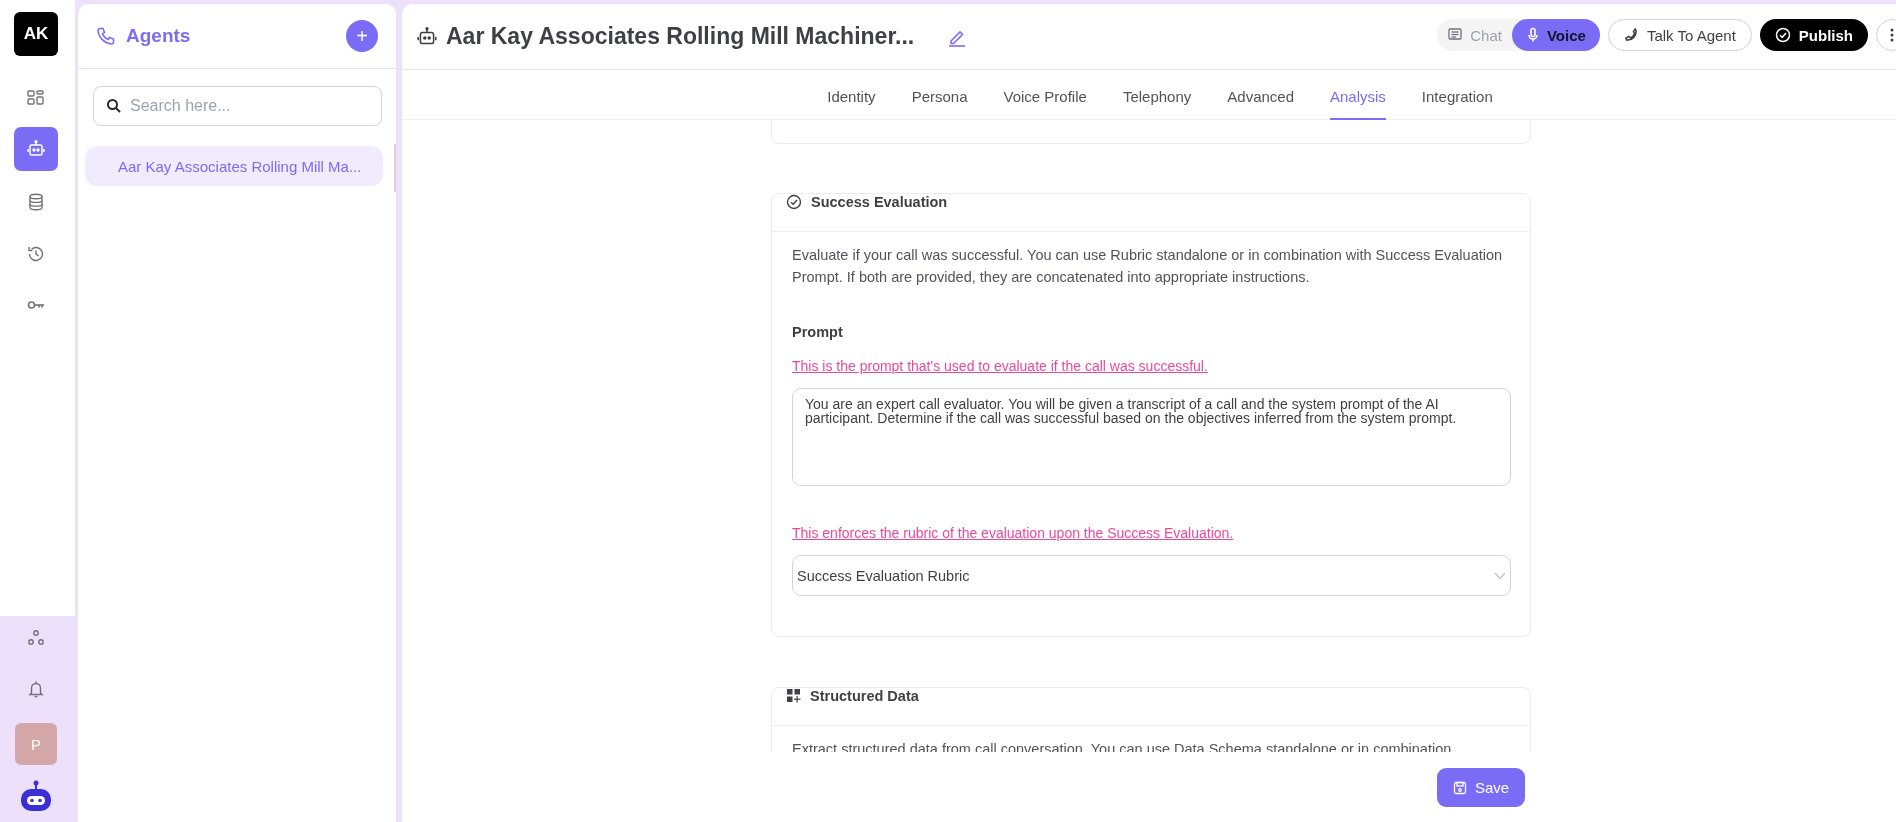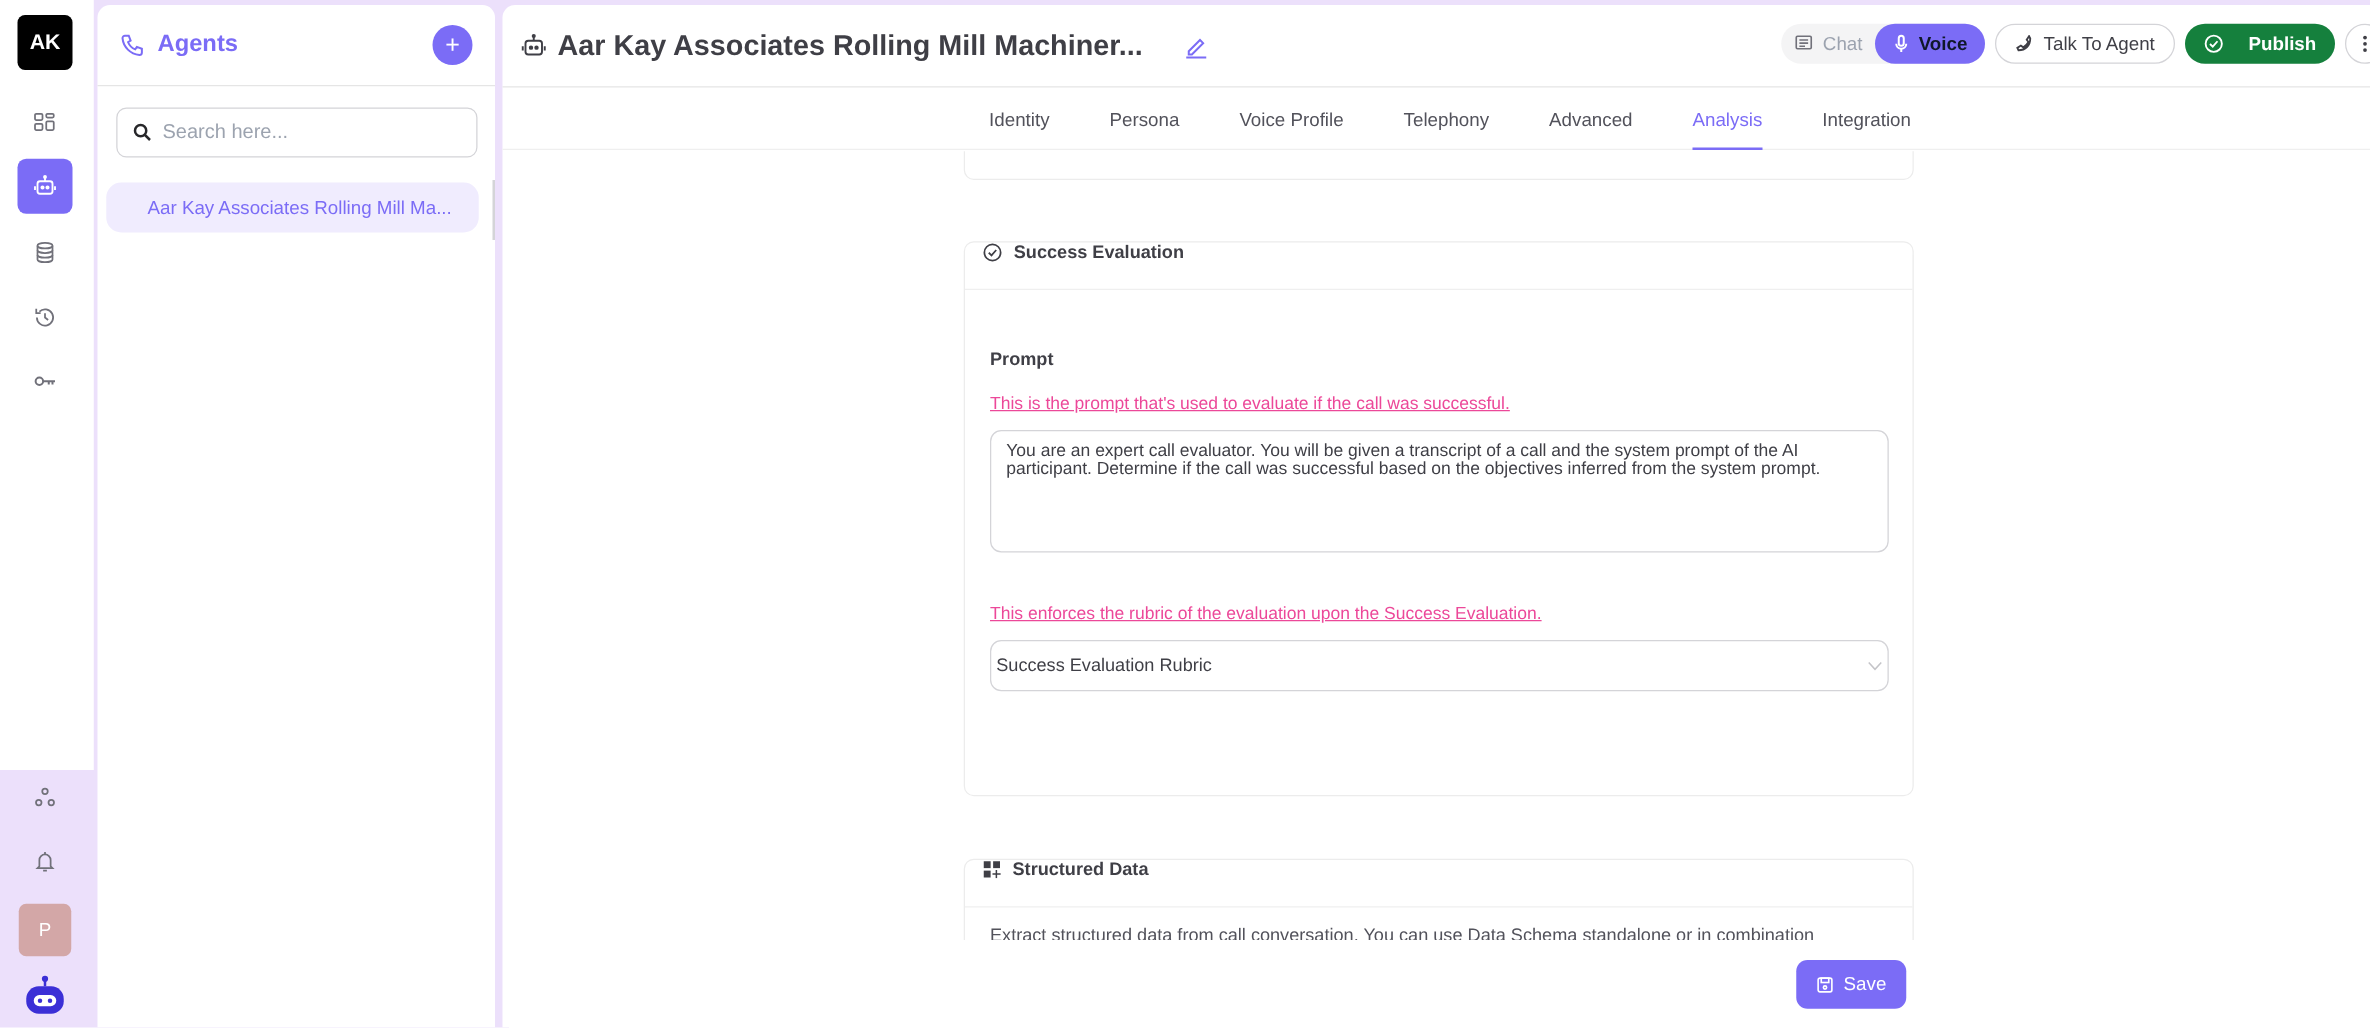--- a/index.html
+++ b/index.html
@@ -30,24 +30,24 @@
   
   .main { position: absolute; left: 402px; top: 4px; width: 1494px; height: 818px; background: #fff; border-radius: 10px 0 0 0; }
   .main .hdr { height: 66px; border-bottom: 1px solid #e5e5e5; display: flex; align-items: center; padding: 0 14px; position: relative; }
   .main .hdr .ttl { font-size: 23px; font-weight: 700; color: #3f3f46; margin-left: 8px; }
   .main .hdr .edit { margin-left: 32px; cursor: pointer; }
   .actions { position: absolute; right: 0; top: 15px; display: flex; align-items: center; gap: 8px; }
   .toggle { display: flex; align-items: center; background: #f4f4f5; border-radius: 16px; height: 32px; }
   .toggle .opt { height: 32px; padding: 0 10px; display: flex; align-items: center; gap: 7px; font-size: 15px; color: #9ca3af; border-radius: 16px; cursor: pointer; }
   .toggle .opt.on { background: #7b6cf6; color: #0f172a; font-weight: 700; padding: 0 14px; }
   .btn-out { height: 32px; border: 1px solid #d4d4d8; border-radius: 16px; padding: 0 15px; display: flex; align-items: center; gap: 8px; font-size: 15px; color: #3f3f46; background: #fff; cursor: pointer; }
-  .btn-pri { height: 32px; border-radius: 16px; padding: 0 15px; display: flex; align-items: center; gap: 20px; font-size: 15px; color: #fff; background: #15803d; font-weight: 700; cursor: pointer; }
+  .btn-pri { height: 32px; border-radius: 16px; padding: 0 15px; display: flex; align-items: center; gap: 8px; font-size: 15px; color: #fff; background: #000000; font-weight: 700; cursor: pointer; }
   .btn-more { width: 32px; height: 32px; border: 1px solid #d4d4d8; border-radius: 50%; display: flex; align-items: center; justify-content: center; background: #fff; cursor: pointer; margin-right: -12px; }
 
-  .tabs { height: 50px; border-bottom: 1px solid #efefef; display: flex; justify-content: center; align-items: flex-end; gap: 16px; padding-left: 22px; }
+  .tabs { height: 50px; border-bottom: 1px solid #efefef; display: flex; justify-content: center; align-items: flex-end; gap: 4px; padding-left: 22px; }
   .tab { font-size: 15px; color: #52525b; padding: 0 16px 14px; cursor: pointer; position: relative; }
   .tab.active { color: #7b6cf6; }
   .tab.active::after { content: ""; position: absolute; left: 16px; right: 16px; bottom: -1px; height: 2px; background: #7b6cf6; }
 
   .content { position: absolute; left: 0; top: 117px; width: 1494px; height: 631px; overflow: hidden; }
   .card { position: absolute; left: 369px; width: 760px; border: 1px solid #ececec; border-radius: 8px; background: #fff; }
   .card.prev { top: -30px; height: 53px; }
   .card.succ { top: 72px; height: 444px; }
   .card.struct { top: 566px; height: 90px; }
   .card .ch { height: 38px; border-bottom: 1px solid #efefef; display: flex; align-items: flex-start; padding: 0 14px; font-size: 14.5px; font-weight: 700; color: #3f3f46; }
@@ -239,20 +239,21 @@
 
     <div class="card succ">
       <div class="ch">
         <svg width="16" height="16" viewBox="0 0 16 16" fill="none" stroke="#3f3f46" stroke-width="1.4">
             <circle cx="8" cy="8" r="6.5"></circle>
             <polyline points="5,8.2 7.2,10.3 11,6"></polyline>
           </svg>
         <span class="ttl">Success Evaluation</span>
       </div>
       <div class="body">
+        <div class="desc">Evaluate if your call was successful. You can use Rubric standalone or in combination with Success Evaluation Prompt. If both are provided, they are concatenated into appropriate instructions.</div>
         <div class="label">Prompt</div>
         <div class="hint">This is the prompt that's used to evaluate if the call was successful.</div>
         <textarea class="prompt" style="">You are an expert call evaluator. You will be given a transcript of a call and the system prompt of the AI participant. Determine if the call was successful based on the objectives inferred from the system prompt.</textarea>
         <div class="hint hint2">This enforces the rubric of the evaluation upon the Success Evaluation.</div>
         <div class="select">
           <span>Success Evaluation Rubric</span>
           <svg width="12" height="8" viewBox="0 0 12 8" fill="none" stroke="#c4c4c8" stroke-width="1.2">
               <polyline points="1,1 6,6.5 11,1"></polyline>
             </svg>
         </div>

